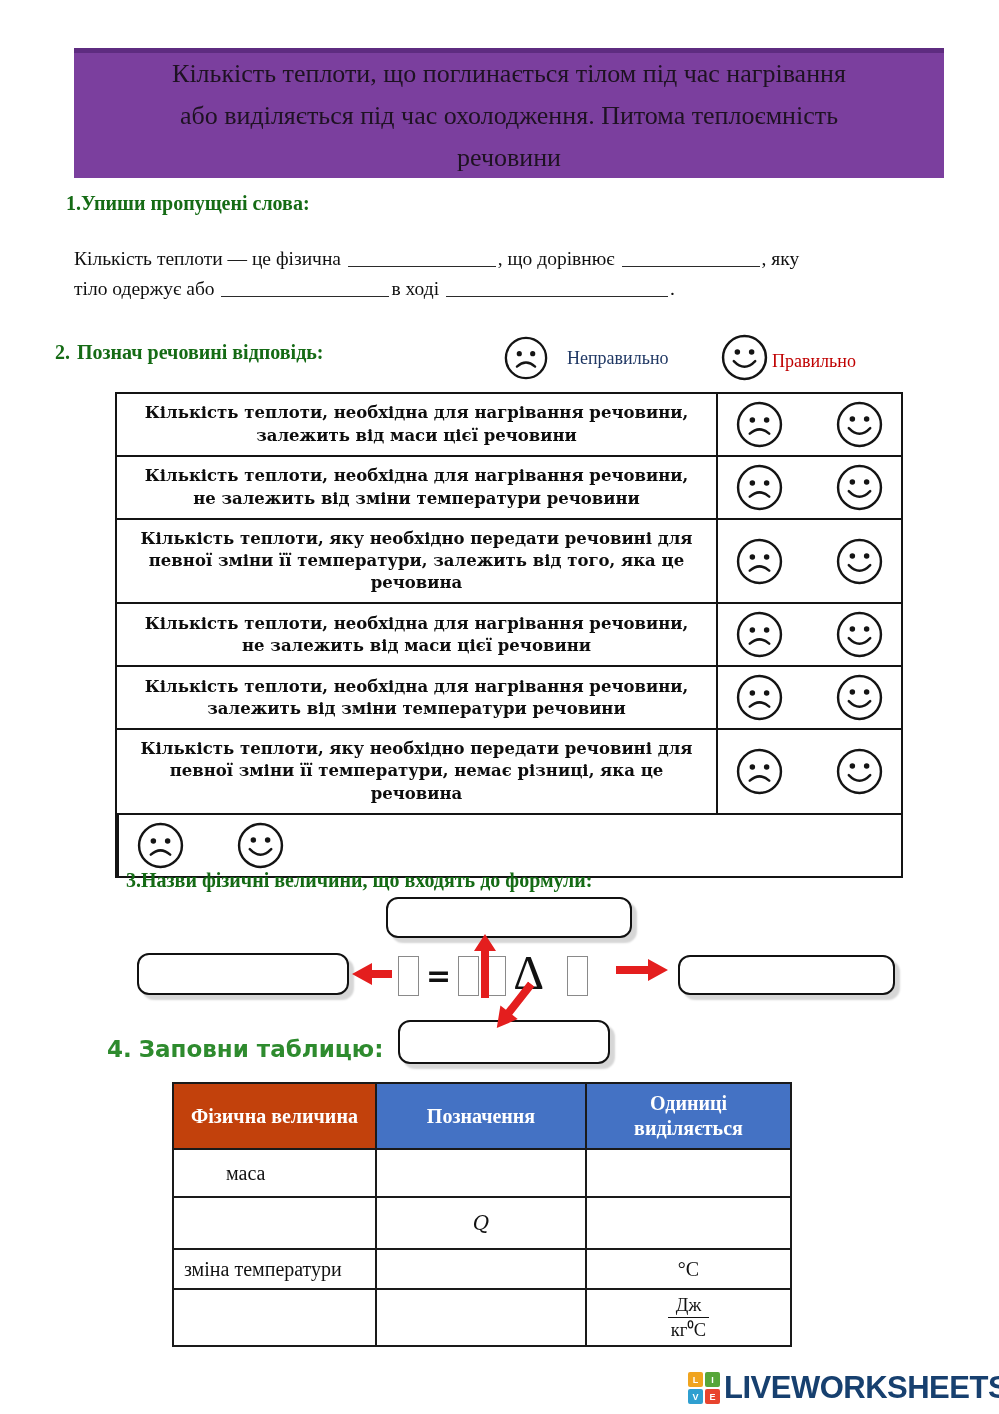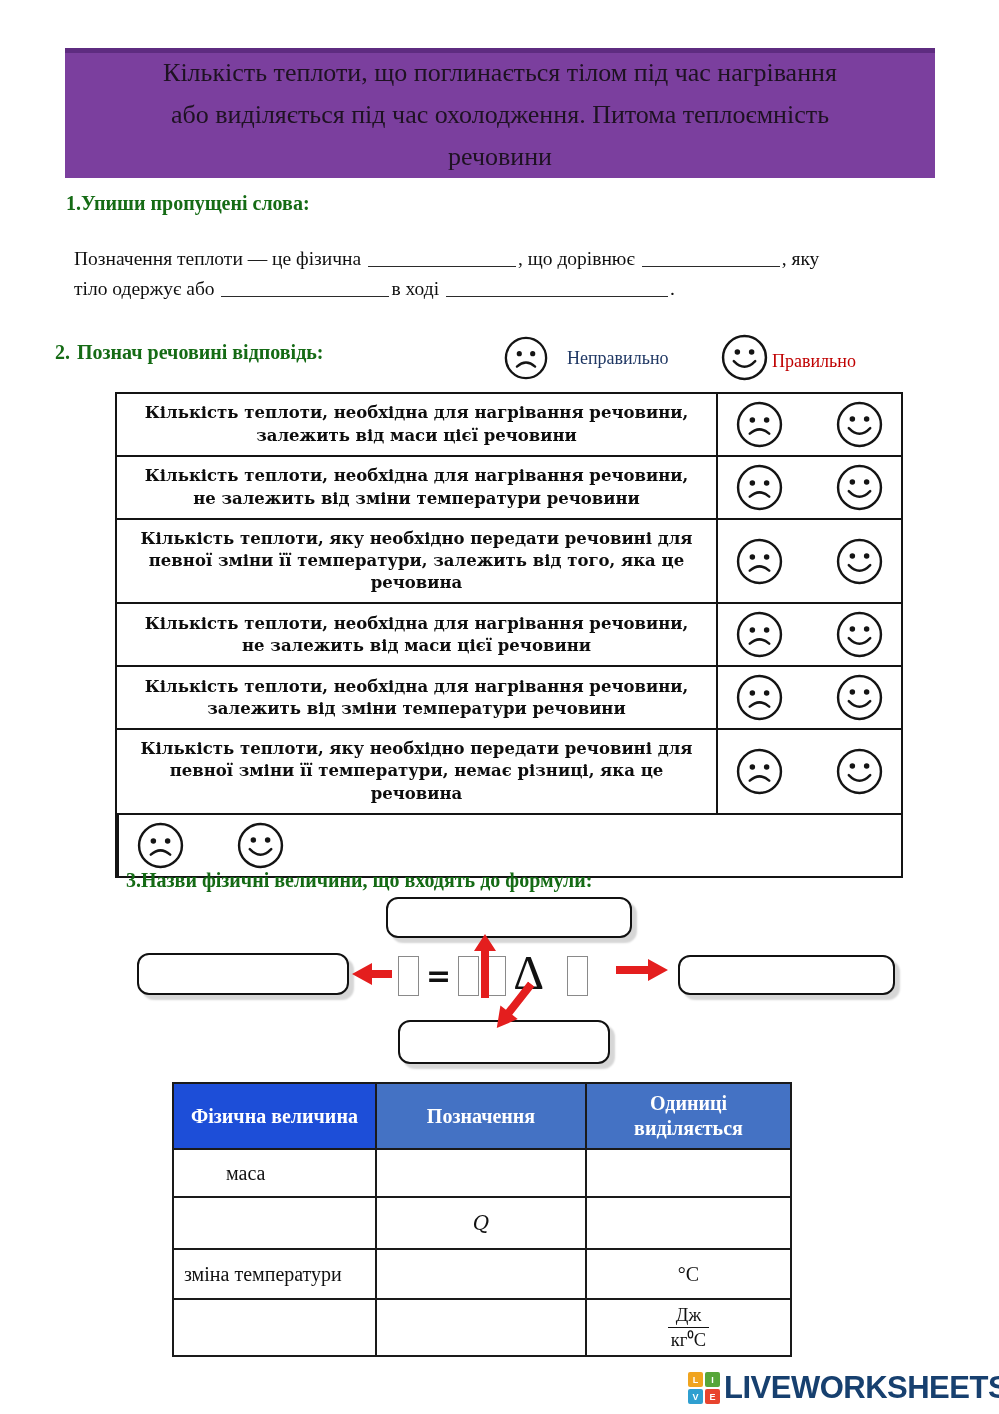--- a/index.html
+++ b/index.html
@@ -1,22 +1,22 @@
 <!DOCTYPE html>
 <html><head>
 <meta charset="utf-8">
 <style>
   html,body{margin:0;padding:0;background:#ffffff;}
   #page{position:relative;width:999px;height:1414px;background:#ffffff;overflow:hidden;
         font-family:"Liberation Serif",serif;color:#111;}
 
   
-  .banner{position:absolute;left:65px;top:48px;width:870px;height:130px;
+  .banner{position:absolute;left:74px;top:48px;width:870px;height:130px;
           border-top:5px solid #5e2c80;box-sizing:border-box;
-          display:flex;align-items:flex-end;justify-content:center;}
+          display:flex;align-items:center;justify-content:center;}
   .banner .title{white-space:pre-line;text-align:center;font-size:26px;line-height:42px;
           color:#1e1222;font-family:"Liberation Serif",serif;}
 
   
   .task-h{position:absolute;font-weight:bold;font-size:20px;color:#156b15;}
   .num-sp{margin-right:7px;}
 
   
   .sentence{position:absolute;left:74px;top:224px;width:860px;font-size:19.5px;line-height:30px;color:#101010;}
   .blank{display:inline-block;border-bottom:1.6px solid #2b2b2b;height:1em;vertical-align:baseline;margin:0 2px -2px 2px;}
@@ -46,21 +46,21 @@
   .arrow{position:absolute;z-index:3;}
 
   
   .units-table{position:absolute;left:172px;top:1082px;width:618px;border-collapse:collapse;table-layout:fixed;background:#fff;}
   .units-table th,.units-table td{border:2px solid #1a1a1a;text-align:center;vertical-align:middle;box-sizing:border-box;}
   .units-table th{color:#fff;font-weight:bold;font-size:20px;line-height:1.25;height:66px;font-family:"Liberation Serif",serif;padding:4px 10px;}
   .units-table td{font-size:20px;padding:4px 6px;}
   .units-table col.c1{width:203px;} .units-table col.c2{width:210px;} .units-table col.c3{width:205px;}
   .units-table tbody tr:nth-child(1) td{height:48px;}
   .units-table tbody tr:nth-child(2) td{height:52px;}
-  .units-table tbody tr:nth-child(3) td{height:50px;}
+  .units-table tbody tr:nth-child(3) td{height:40px;}
   .units-table tbody tr:nth-child(4) td{height:56px;}
   .units-table td:first-child{text-align:left;padding-left:10px;font-family:Liberation Serif, serif;}
   .units-table tbody tr:first-child td:first-child{padding-left:52px;}
   .cell-q{font-family:"DejaVu Serif",serif;font-style:italic;font-size:27px;}
   .cell-unit{font-size:22px;}
   .frac{display:inline-block;text-align:center;font-size:18.5px;line-height:1.2;}
   .frac .num{display:block;border-bottom:1.7px solid #111;padding:0 8px 1px;}
   .frac .den{display:block;padding-top:1px;}
 
   
@@ -75,21 +75,21 @@
 
 <div id="page">
 
   <div class="banner" style="background: rgb(123, 63, 158); border-top-color: rgb(94, 44, 128);">
     <div class="title">Кількість теплоти, що поглинається тілом під час нагрівання
 або виділяється під час охолодження. Питома теплоємність
 речовини</div>
   </div>
 
   <div class="task-h" style="left: 66px; top: 192px; color: rgb(21, 107, 21);"><span>1.</span><span>Упиши пропущені слова:</span></div>
-  <p class="sentence"><span>Позначення теплоти  —  це  фізична </span><span class="blank" style="width: 148px;"></span><span>,  що  дорівнює </span><span class="blank" style="width: 138px;"></span><span>,  яку</span><br><span>тіло одержує або </span><span class="blank" style="width: 168px;"></span><span>в ході </span><span class="blank" style="width: 222px;"></span><span>.</span></p>
+  <p class="sentence"><span>Кількість теплоти  —  це  фізична </span><span class="blank" style="width: 148px;"></span><span>,  що  дорівнює </span><span class="blank" style="width: 138px;"></span><span>,  яку</span><br><span>тіло одержує або </span><span class="blank" style="width: 168px;"></span><span>в ході </span><span class="blank" style="width: 222px;"></span><span>.</span></p>
 
   <div class="task-h" style="left: 55px; top: 341px; color: rgb(21, 107, 21);"><span class="num-sp">2.</span><span>Познач речовині відповідь:</span></div>
   <span class="legend-face" style="left:503px;top:335px;width:46px;height:46px;"><svg viewBox="0 0 48 48" width="100%" height="100%">
         <circle cx="24" cy="24" r="21" fill="none" stroke="#141414" stroke-width="2.4"></circle>
         <circle cx="17" cy="19.5" r="2.7" fill="#141414"></circle>
         <circle cx="31" cy="19.5" r="2.7" fill="#141414"></circle>
         <path d="M14.5 33 Q24 24.5 33.5 33" fill="none" stroke="#141414" stroke-width="2.4" stroke-linecap="round"></path>
       </svg></span>
   <span class="legend-label" style="left: 567px; top: 348px; color: rgb(32, 56, 100);">Неправильно</span>
   <span class="legend-face" style="left:720px;top:333px;width:49px;height:49px;"><svg viewBox="0 0 48 48" width="100%" height="100%">
@@ -243,30 +243,31 @@
   <svg class="arrow" style="left: 473px; top: 934px; color: rgb(228, 30, 30);" width="24" height="64">
     <polygon points="12,0 23,17 16,17 16,64 8,64 8,17 1,17" fill="currentColor"></polygon>
     </svg>
   <svg class="arrow" style="left: 616px; top: 958px; color: rgb(228, 30, 30);" width="52" height="24">
     <polygon points="0,8 32,8 32,1 52,12 32,23 32,16 0,16" fill="currentColor"></polygon>
     </svg>
   <svg class="arrow" style="left: 486px; top: 994px; transform: rotate(128deg); color: rgb(228, 30, 30);" width="56" height="24">
     <polygon points="0,8 36,8 36,1 56,12 36,23 36,16 0,16" fill="currentColor"></polygon>
     </svg>
 
+  <div class="task-h" style="left: 107px; top: 1036px; font-family: &quot;DejaVu Sans&quot;, sans-serif; font-size: 23px; color: rgb(46, 139, 46);"><span class="num-sp">4.</span><span>Заповни  таблицю:</span></div>
 
   <table class="units-table">
     <colgroup>
         <col class="c1">
         <col class="c2">
         <col class="c3">
       </colgroup>
     <thead>
       <tr>
-        <th style="background: #1d4ed8;">Фізична величина</th>
+        <th style="background: #c2410c;">Фізична величина</th>
         <th style="background: rgb(68, 114, 196);">Позначення</th>
         <th style="background: rgb(68, 114, 196);">Одиниці виділяється</th>
       </tr>
     </thead>
     <tbody>
         <tr>
           <td>маса</td>
           <td></td>
           <td></td>
         </tr>

